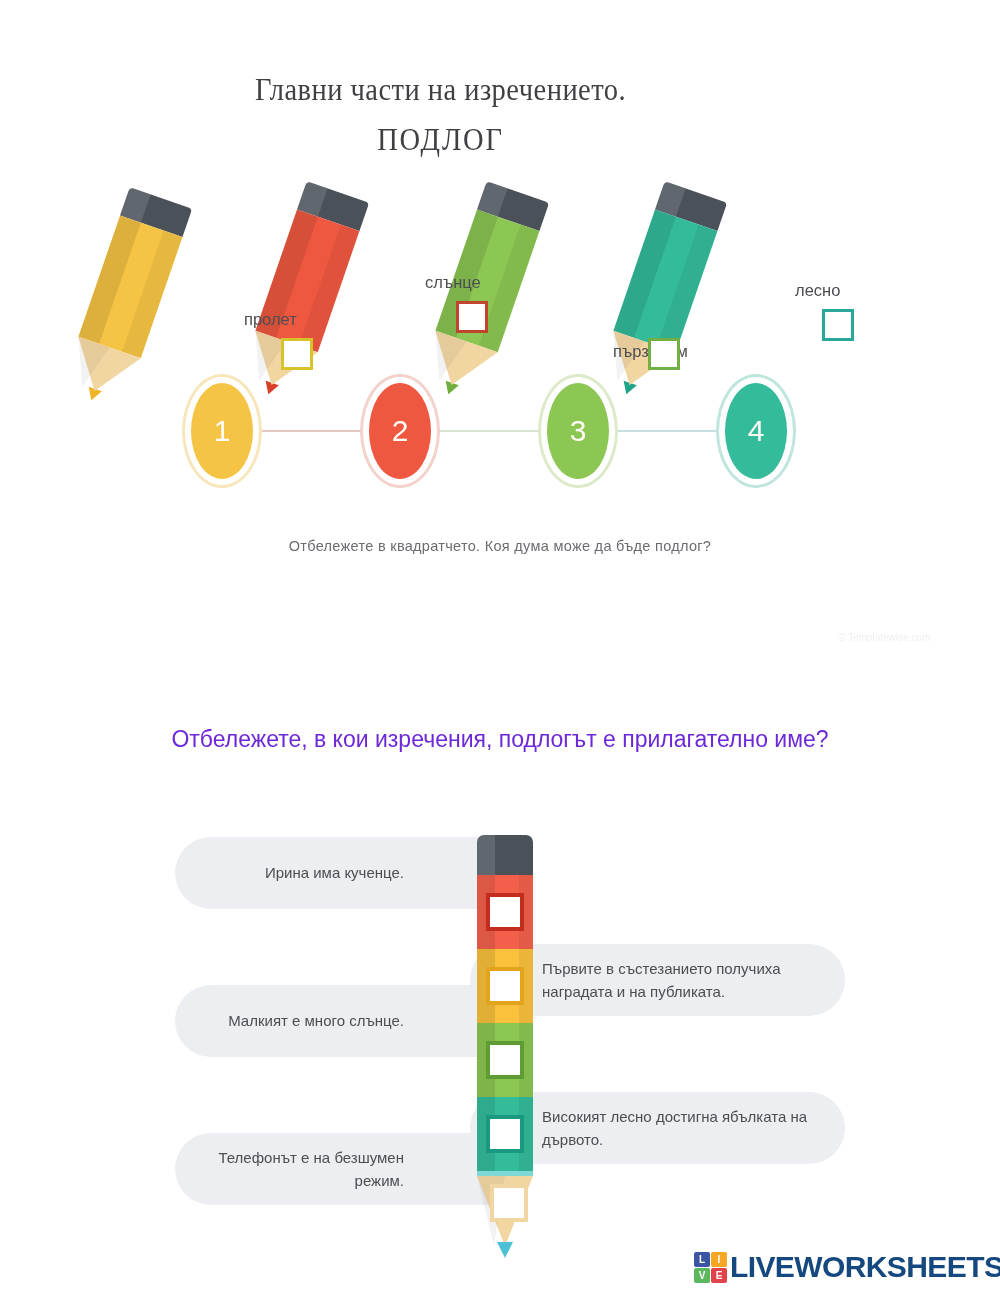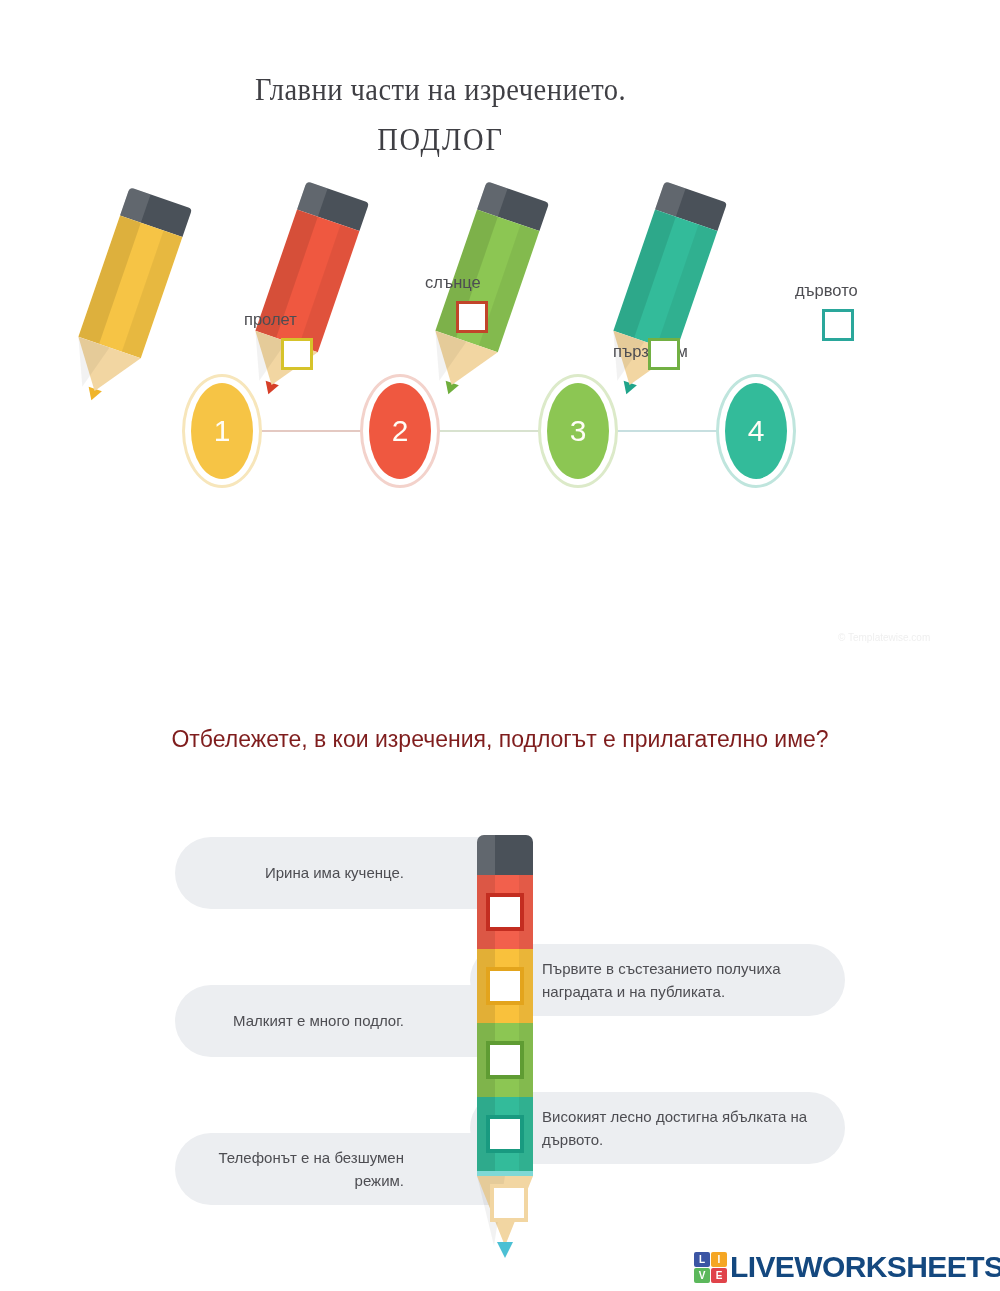--- a/index.html
+++ b/index.html
@@ -78,21 +78,21 @@
     position:absolute;left:0;top:538px;width:1000px;text-align:center;
     font-size:14.5px;color:#6b6b70;letter-spacing:.3px;
   }
   .watermark{
     position:absolute;left:838px;top:632px;font-size:10px;color:#efefef;
   }
 
   
   .q2{
     position:absolute;left:0;top:726px;width:1000px;text-align:center;
-    font-size:23px;color:#7f1d1d;
+    font-size:23px;color:#6d28d9;
   }
 
   .rows{position:absolute;left:0;top:835px;width:848px;height:390px;}
   .bar{
     position:absolute;height:72px;background:#eceef1;border-radius:36px;
     display:flex;align-items:center;box-sizing:border-box;
   }
   .bar.left{left:175px;width:355px;justify-content:flex-end;padding-right:126px;text-align:right;}
   .bar.right{left:470px;width:375px;justify-content:flex-end;padding-left:72px;text-align:left;margin-top:33px;}
   .bar span{font-size:15px;color:#4d4d52;line-height:1.55;}
@@ -199,21 +199,21 @@
 
     <div class="word" style="left:244px;top:130px;">пролет</div>
     <div class="box" style="left:281px;top:158px;border-color:#d6c32a;"></div>
 
     <div class="word" style="left:425px;top:93px;">слънце</div>
     <div class="box" style="left:456px;top:121px;border-color:#c1452a;"></div>
 
     <div class="word" style="left:613px;top:130px;margin-top:32px;">пързалям</div>
     <div class="box" style="left:648px;top:158px;border-color:#72b043;"></div>
 
-    <div class="word" style="left:795px;top:101px;">дървото</div>
+    <div class="word" style="left:795px;top:101px;">лесно</div>
     <div class="box" style="left:822px;top:129px;border-color:#2aa79b;"></div>
   </div>
 
   <div class="link" style="left:262px;width:100px;background:#e4c9c2;"></div>
   <div class="link" style="left:440px;width:100px;background:#d8e2cf;"></div>
   <div class="link" style="left:618px;width:100px;background:#c7dfe0;"></div>
 
   <div class="circles">
     <div class="node" style="left:182px;top:0;">
       <div class="ring" style="border-color:#f7e6bb;"></div>
@@ -226,34 +226,35 @@
     <div class="node" style="left:538px;top:0;">
       <div class="ring" style="border-color:#dceac9;"></div>
       <div class="disc" style="background:#8cc653;">3</div>
     </div>
     <div class="node" style="left:716px;top:0;">
       <div class="ring" style="border-color:#bfe5dd;"></div>
       <div class="disc" style="background:#33bb9a;">4</div>
     </div>
   </div>
 
+  <div class="caption">Отбележете  в квадратчето.  Коя дума може да бъде подлог?</div>
   <div class="watermark">© Templatewise.com</div>
 
   <div class="q2">Отбележете, в кои изречения, подлогът е прилагателно име?</div>
 
   <div class="rows">
 
     <div class="bar left" style="top:2px;">
       <span>Ирина има кученце.</span>
     </div>
     <div class="bar right" style="top:76px;">
       <span>Първите в състезанието получиха наградата и на публиката.</span>
     </div>
     <div class="bar left" style="top:150px;">
-      <span>Малкият е много подлог.</span>
+      <span>Малкият е много слънце.</span>
     </div>
     <div class="bar right" style="top:224px;">
       <span>Високият лесно достигна ябълката на дървото.</span>
     </div>
     <div class="bar left" style="top:298px;">
       <span>Телефонът е на безшумен режим.</span>
     </div>
 
     <div class="vpencil">
       <div class="vcap"></div>

